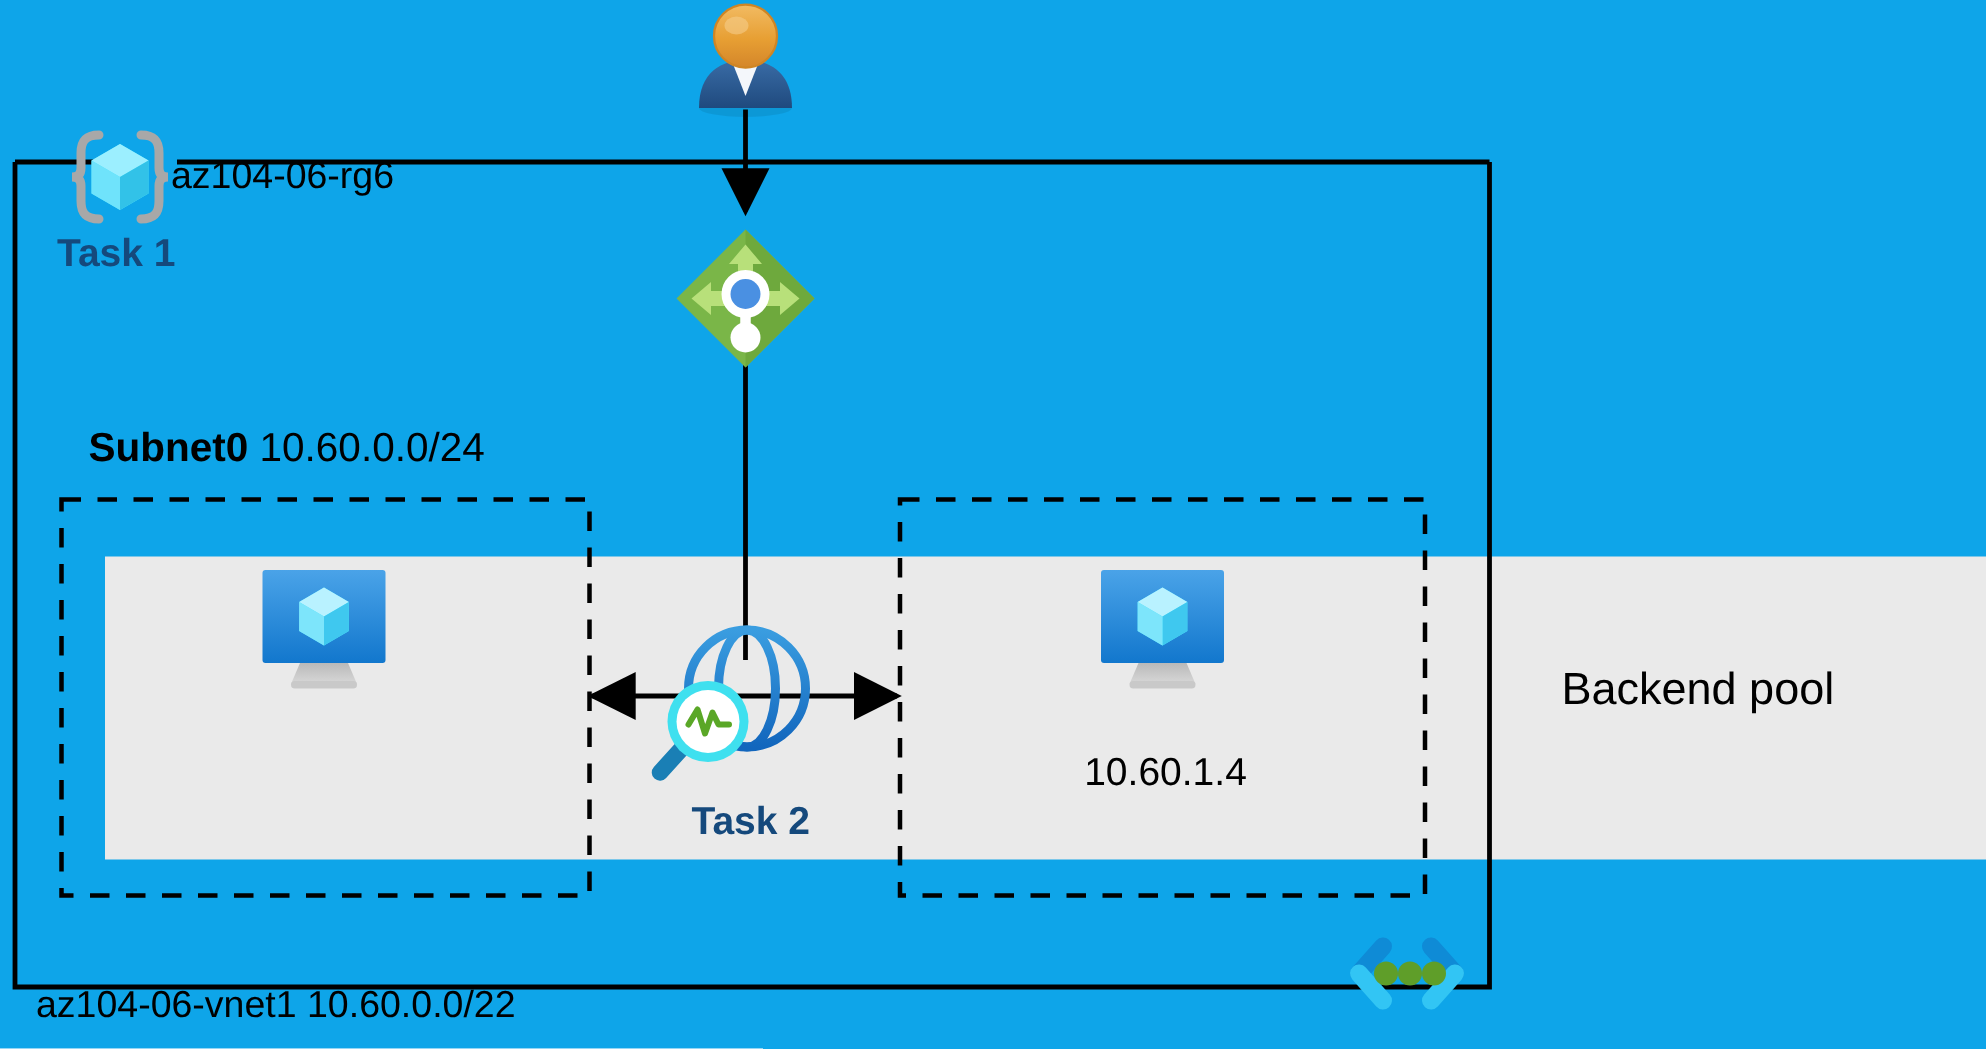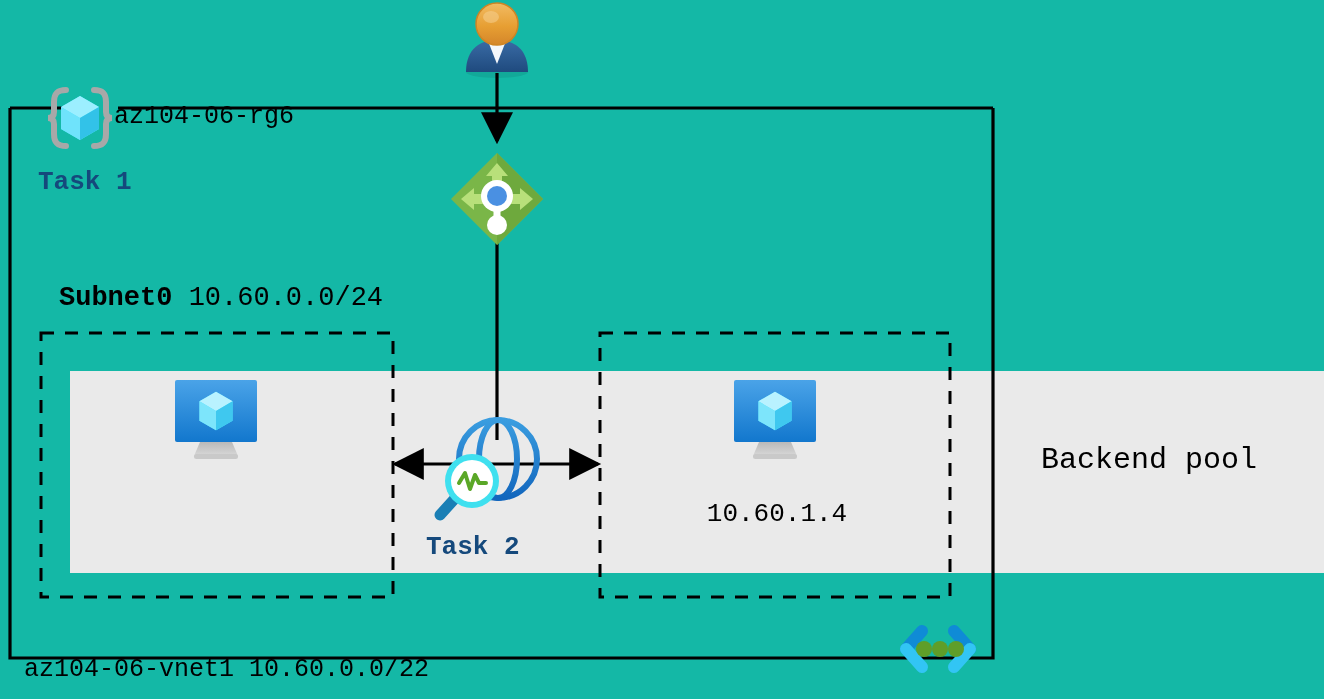--- a/index.html
+++ b/index.html
@@ -1,17 +1,17 @@
 <!DOCTYPE html>
 <html><head>
 <meta charset="utf-8">
 <style>
   html,body{margin:0;padding:0;background:#ffffff;}
   body{font-family:"Liberation Sans","DejaVu Sans",sans-serif;}
-  #stage{position:relative;width:1324px;height:699px;background:#14b8a6;overflow:hidden;font-family:Liberation Mono, monospace;}
+  #stage{position:relative;width:1324px;height:699px;background:#0ea5e9;overflow:hidden;}
   svg.layer{position:absolute;left:0;top:0;width:1324px;height:699px;pointer-events:none;}
 
   .band{position:absolute;left:70px;top:371px;width:1254px;height:202px;background:#eaeaea;}
 
   .lbl{position:absolute;white-space:nowrap;color:#000000;line-height:1.15;}
   .subnet-title{font-size:27px;}
   .subnet-title b{font-weight:bold;}
   .subnet-title span{font-weight:normal;}
 
   .rg-name{font-size:25px;}
@@ -157,33 +157,33 @@
         <path d="M32,0 L16,18" stroke="#32c5f4"></path>
       </g>
       <circle cx="-14" cy="0" r="8" fill="#5f9e29"></circle>
       <circle cx="2" cy="0" r="8" fill="#5f9e29"></circle>
       <circle cx="18" cy="0" r="8" fill="#5f9e29"></circle>
     </g>
   </svg>
 
   <div class="lbl rg-name" style="left:114px;top:103px;">az104-06-rg6</div>
 
-  <div class="lbl task" style="left:38px;top:168px;text-align:right;">Task 1</div>
+  <div class="lbl task" style="left:38px;top:154px;text-align:right;">Task 1</div>
 
 
   <div class="lbl subnet-title" style="left:59px;top:283px;">
     <b>Subnet0</b>
     <span>10.60.0.0/24</span>
   </div>
 
 
 
   <div class="lbl vm-name" style="left:636px;top:498px;width:282px;">
     <div>10.60.1.4</div>
   </div>
 
-  <div class="lbl task" style="left:426px;top:533px;text-align:center;">Task 2</div>
+  <div class="lbl task" style="left:461px;top:533px;text-align:center;">Task 2</div>
 
   <div class="lbl backend" style="left:1041px;top:443px;">Backend pool</div>
 
   <div class="lbl vnet-name" style="left:24px;top:656px;">az104-06-vnet1 10.60.0.0/22</div>
 
 </div>
 
 </body></html>

